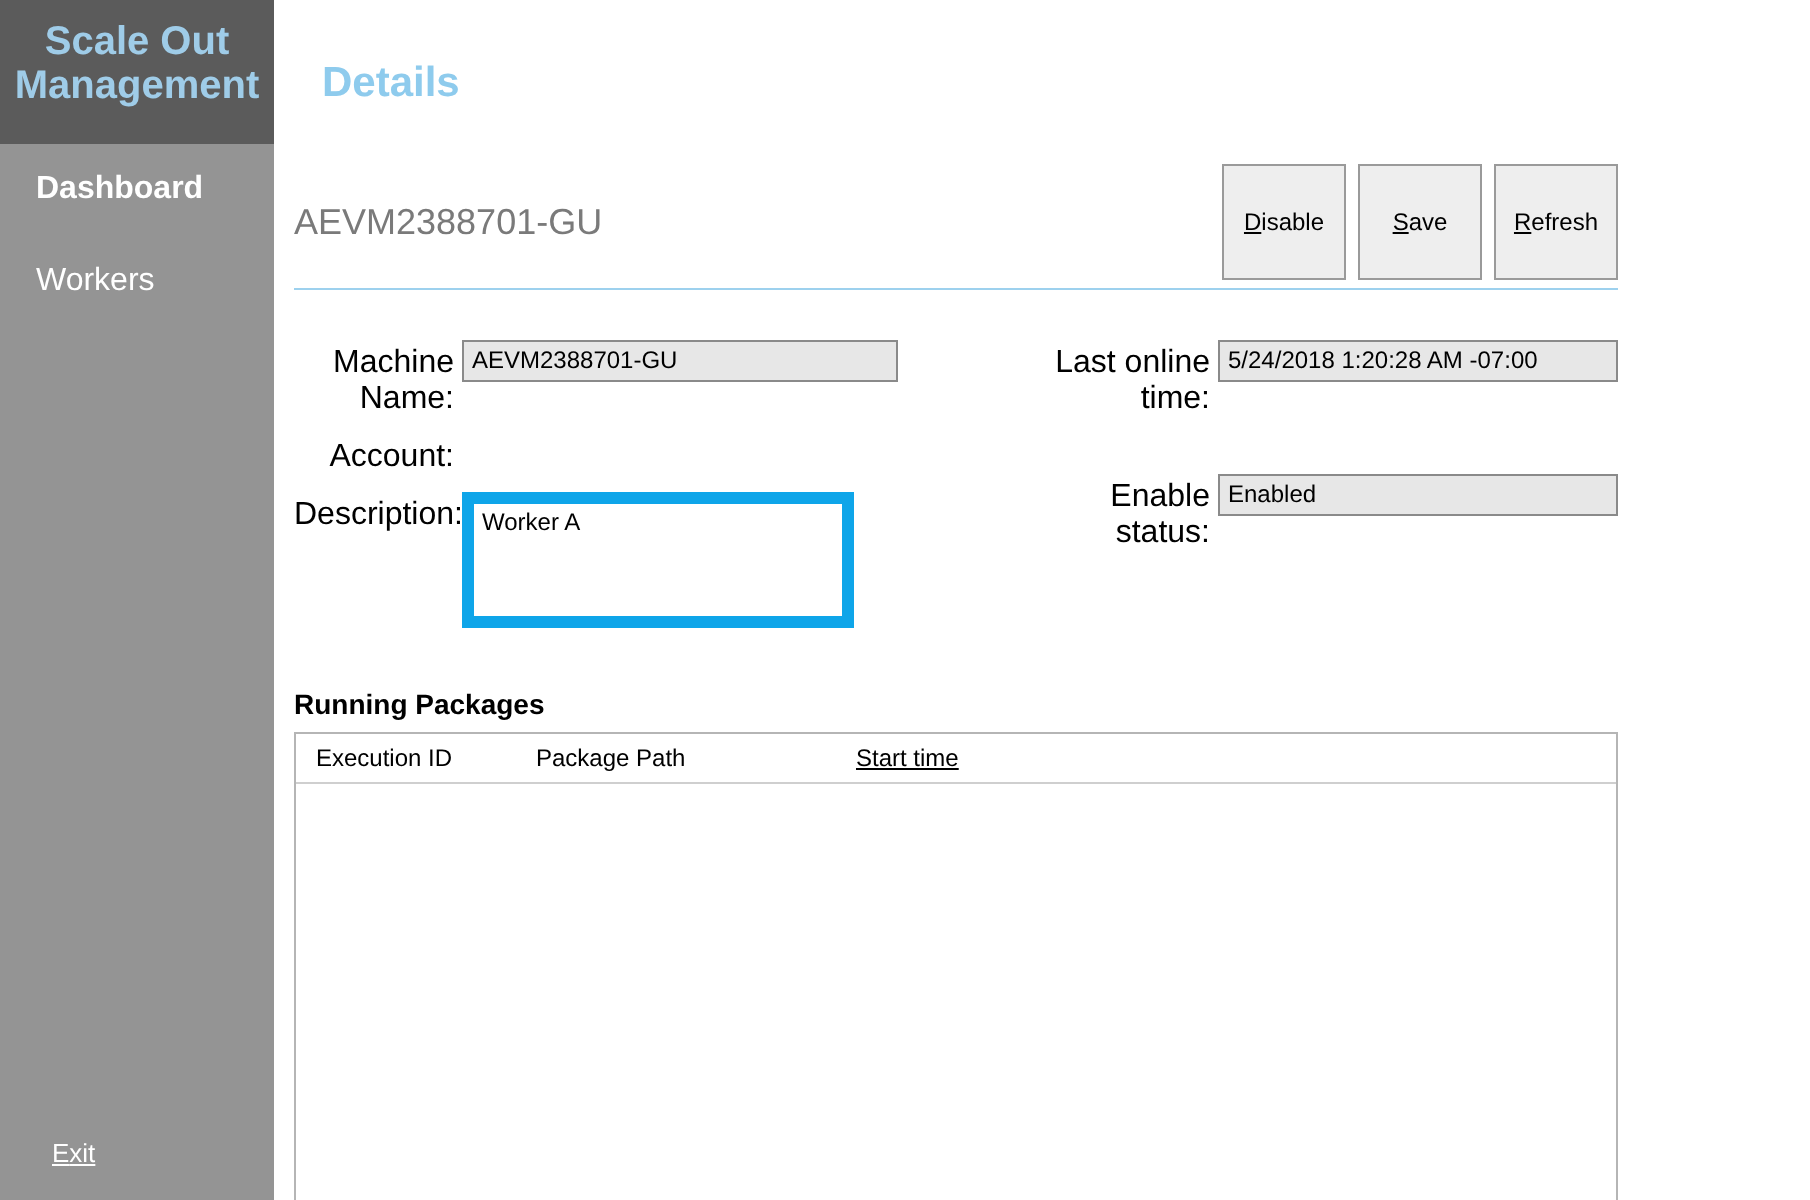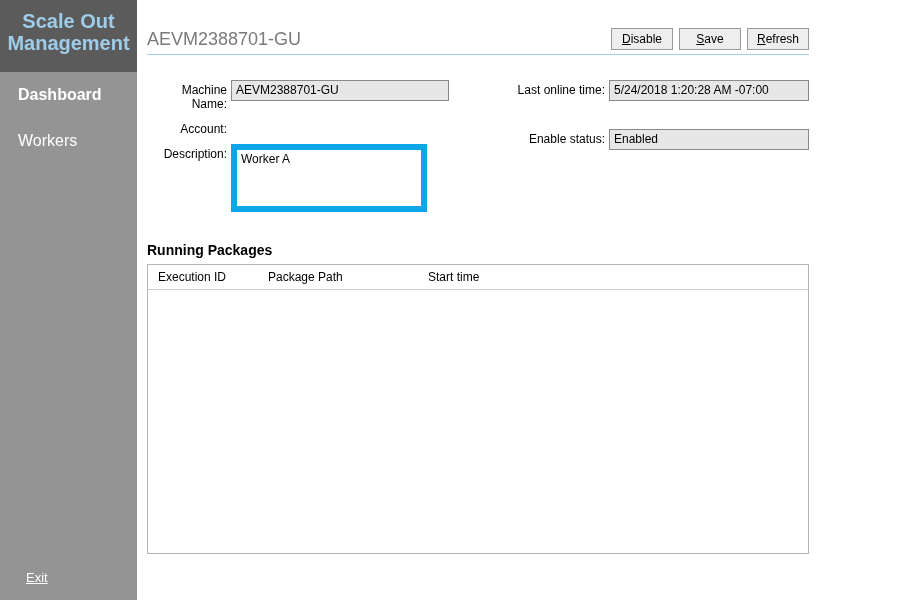--- a/index.html
+++ b/index.html
@@ -87,21 +87,21 @@
       color: #7a7a7a;
       padding-left: 0px;
     }
     .subheader .actions {
       display: flex;
       gap: 6px;
     }
     .btn {
       background: #eeeeee;
       border: 1px solid #9a9a9a;
-      padding: 3px 0;
+      padding: 21px 0;
       width: 62px;
       text-align: center;
       font-size: 12px;
       color: #000;
       cursor: pointer;
       font-family: Arial, Helvetica, sans-serif;
     }
     .btn .mn {
       text-decoration: underline;
     }
@@ -123,21 +123,21 @@
       flex: 1;
       gap: 28px;
     }
     .frow {
       display: flex;
       align-items: flex-start;
     }
     .flabel {
       width: 80px;
       text-align: right;
-      font-size: 12px;
+      font-size: 16px;
       color: #000;
       padding-right: 4px;
       padding-top: 3px;
     }
     .flabel.wide {
       width: 100px;
     }
     .finput {
       background: #e7e7e7;
       border: 1px solid #8a8a8a;
@@ -187,21 +187,21 @@
     }
     .gh {
       font-size: 12px;
       color: #000;
       padding-left: 10px;
       border-right: 0px solid #e0e0e0;
       box-sizing: border-box;
     }
     .gh.c1 { width: 110px; }
     .gh.c2 { width: 160px; }
-    .gh.c3 { width: 120px; }
+    .gh.c3 { width: 120px; text-decoration: underline; }
     .gh.c4 { flex: 1; }
   </style>
 </head>
 <body>
 
 <div class="app">
 
   <div class="sidebar">
     <div class="sidebar-header">
       <div class="title">
@@ -214,20 +214,23 @@
     </div>
     <div class="sidebar-item">
       <span>Workers</span>
     </div>
     <div class="sidebar-footer">
       <a><span class="mn">E</span><span>xit</span></a>
     </div>
   </div>
 
   <div class="main">
+    <div class="main-header">
+      <div class="heading">Details</div>
+    </div>
 
     <div class="subheader">
       <div class="machine">AEVM2388701-GU</div>
       <div class="actions">
         <button class="btn"><span class="mn">D</span><span>isable</span></button>
         <button class="btn"><span class="mn">S</span><span>ave</span></button>
         <button class="btn"><span class="mn">R</span><span>efresh</span></button>
       </div>
     </div>
 

